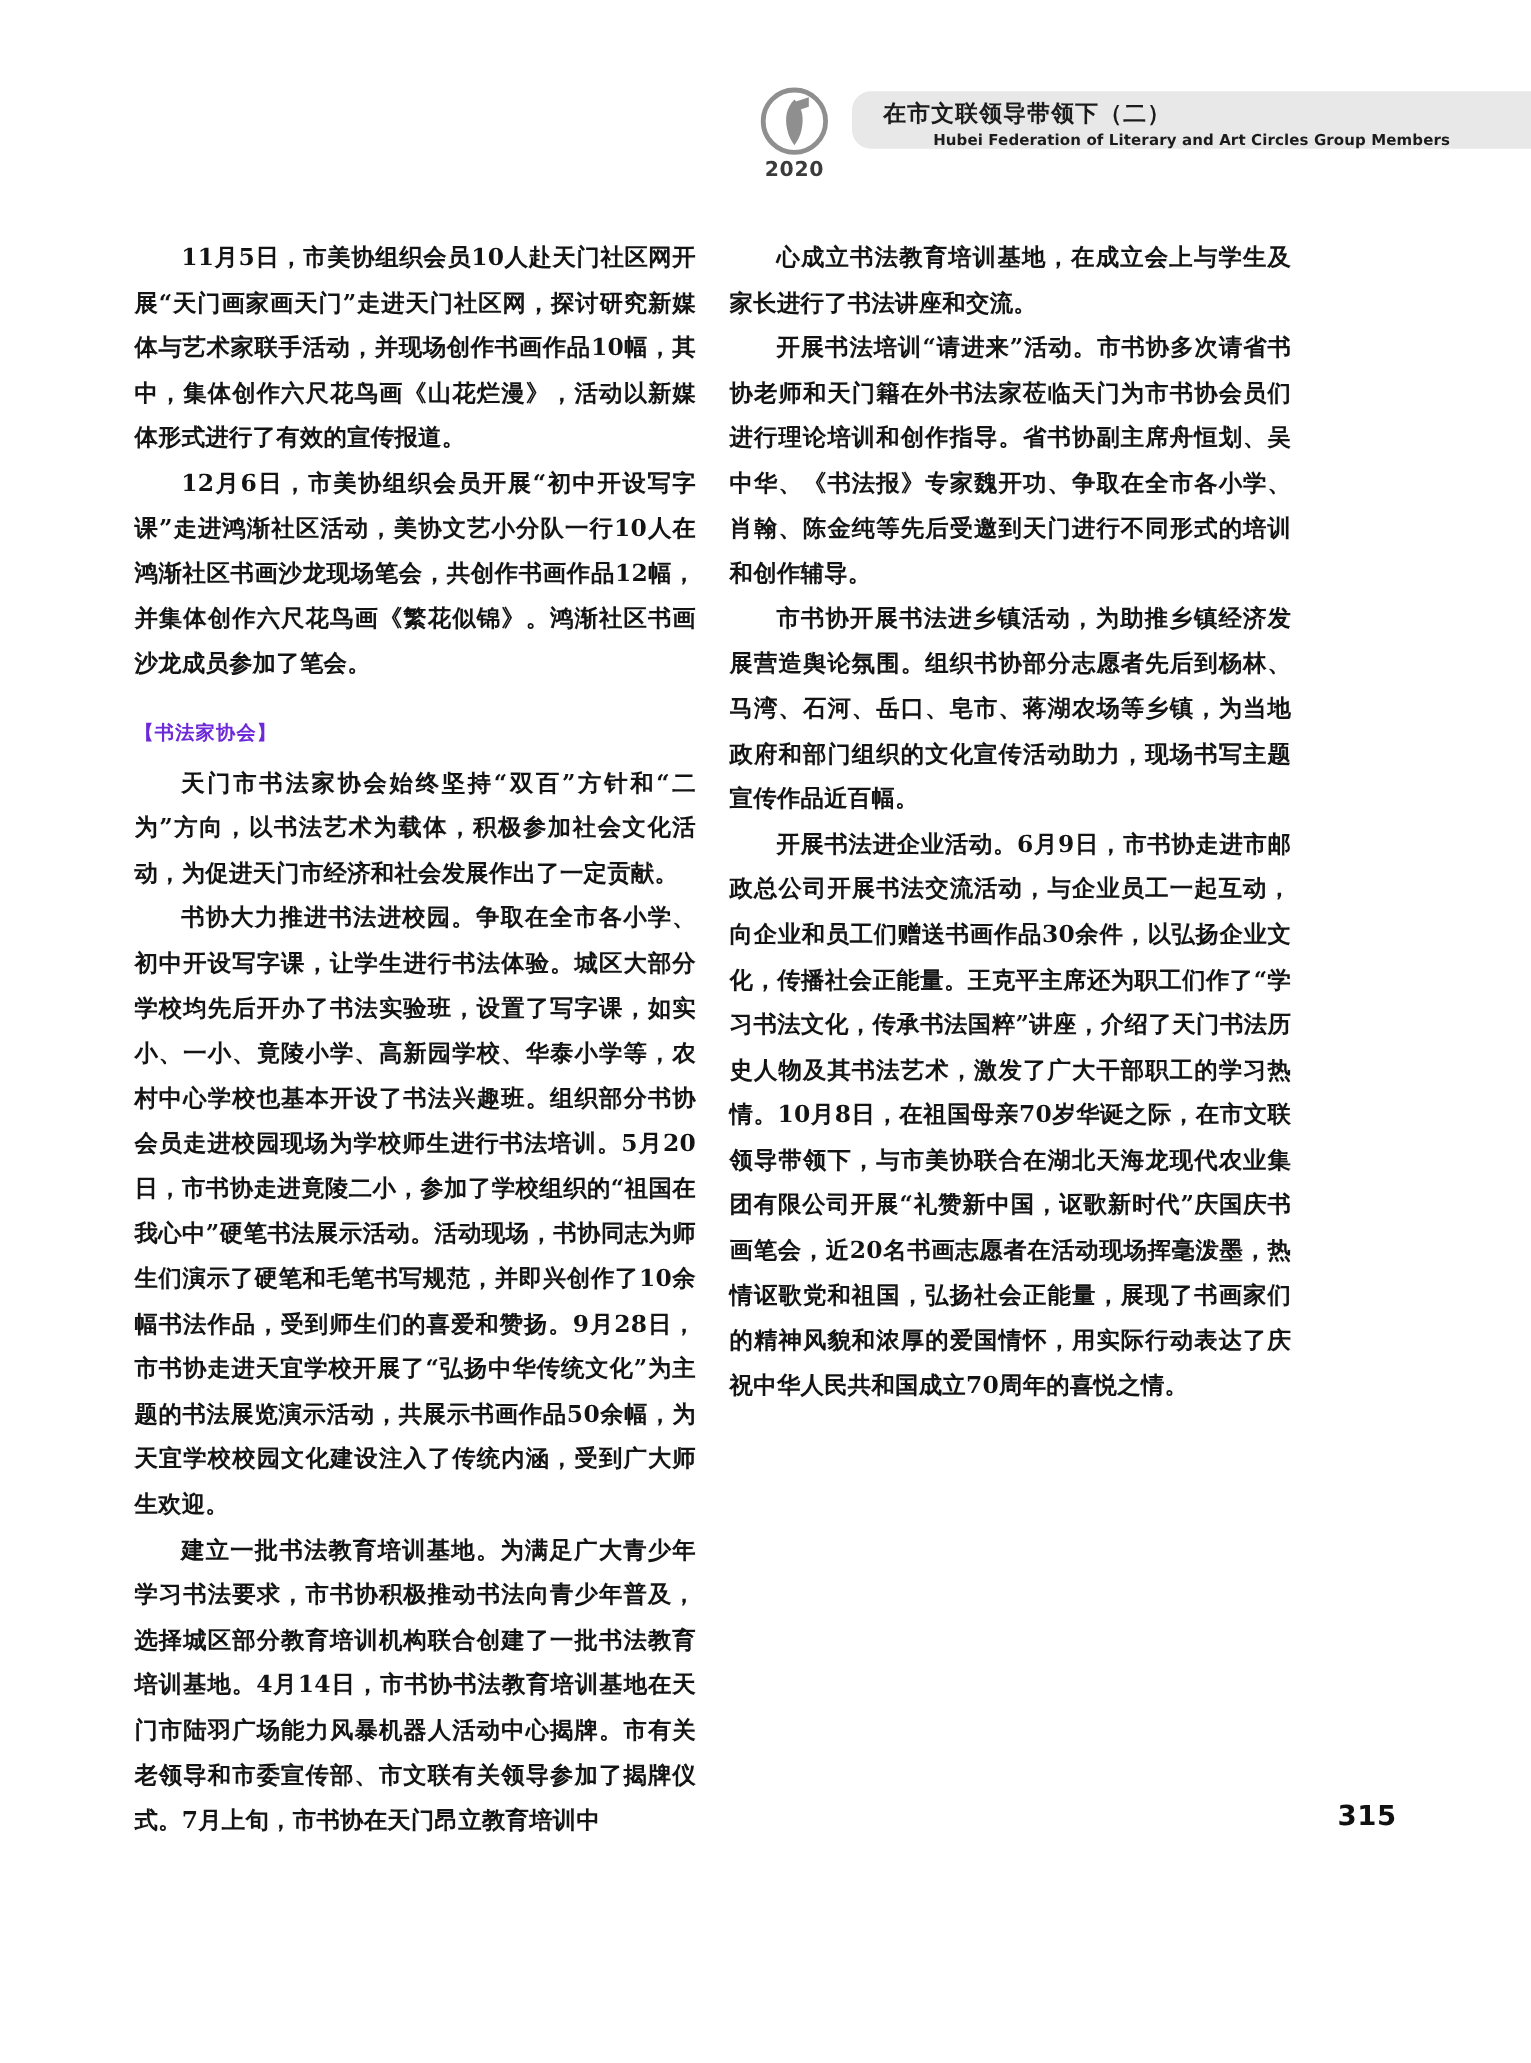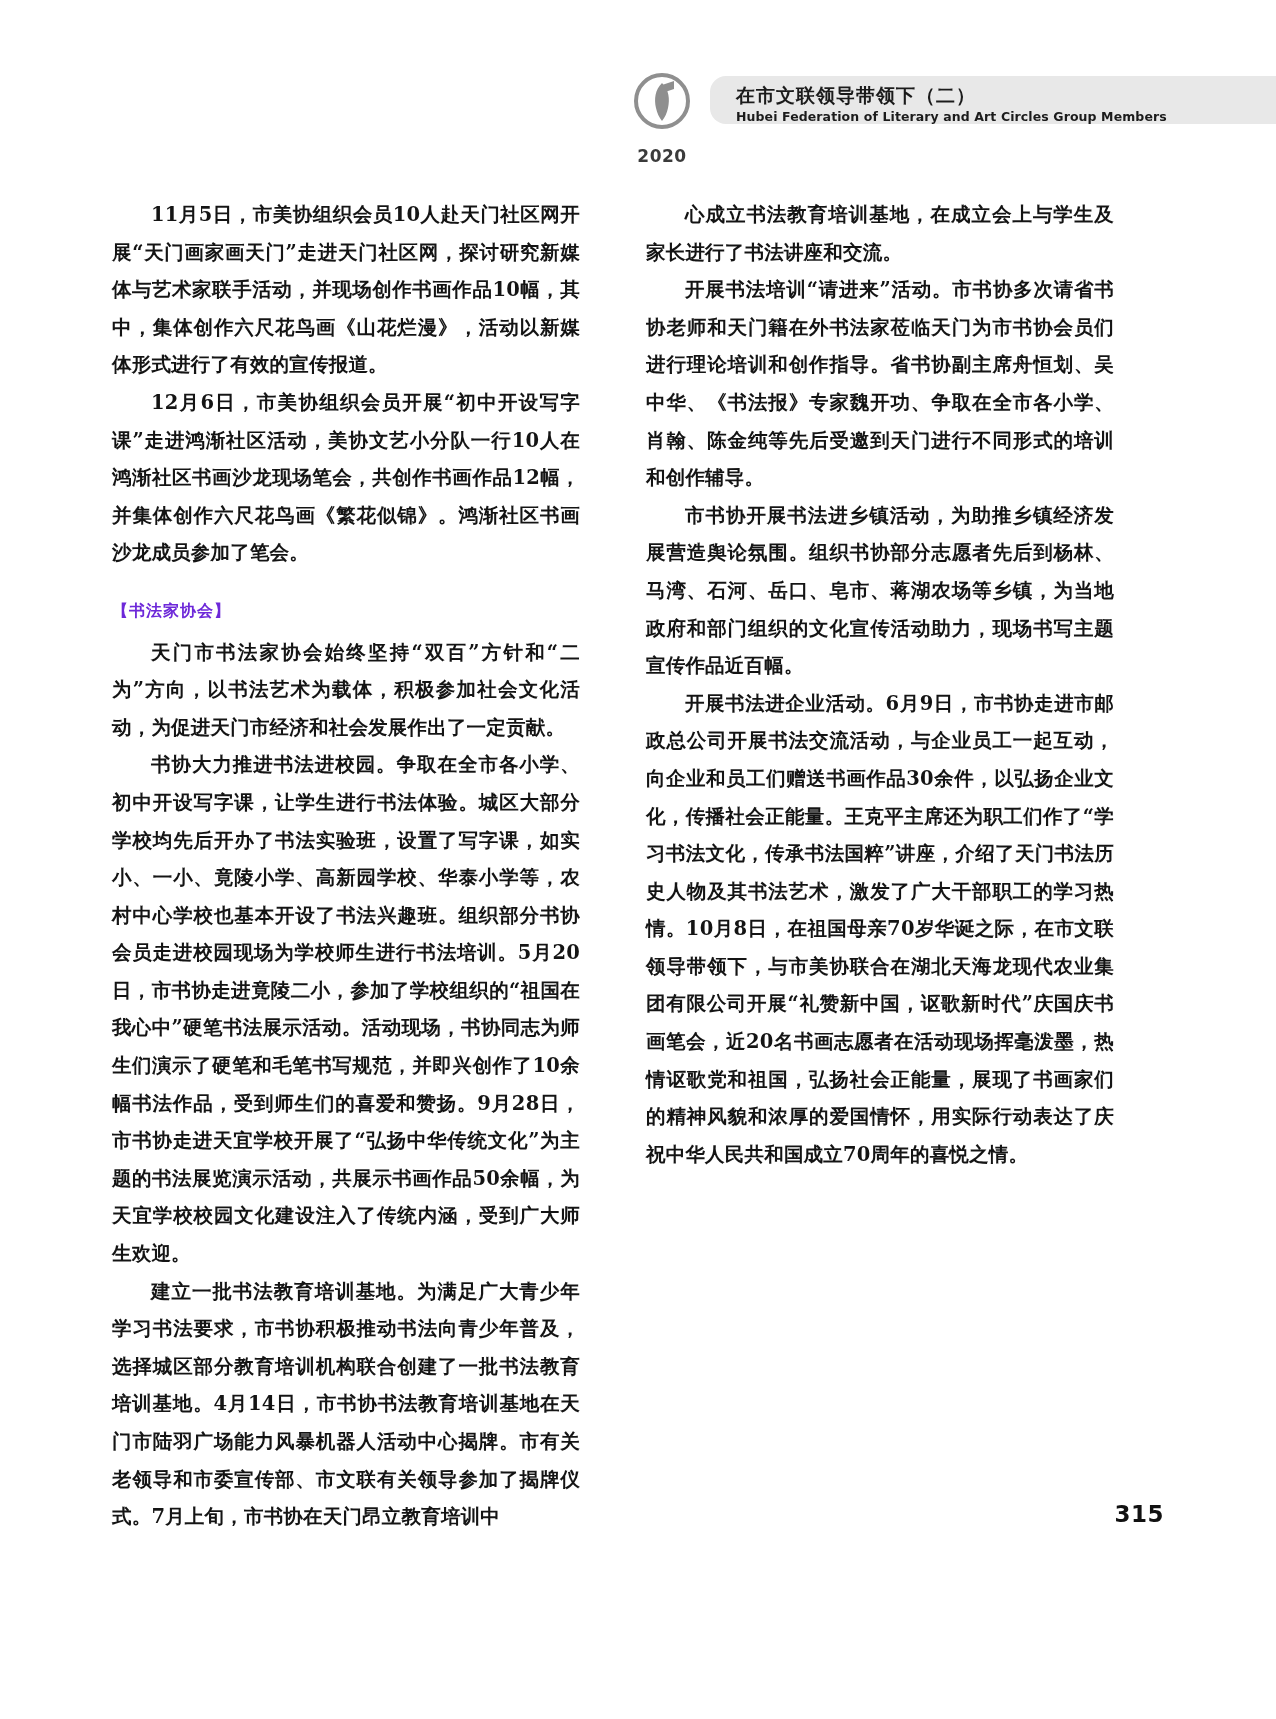--- a/index.html
+++ b/index.html
@@ -45,21 +45,21 @@
     align-items: center;
     padding-top: 4px;
   }
   .logo-mark {
     width: 58px;
     height: 58px;
     position: relative;
   }
   .logo-mark svg { display: block; }
   .logo-year {
-    margin-top: 16px;
+    margin-top: 2px;
     font-family: "DejaVu Sans", "Liberation Sans", sans-serif;
     font-weight: bold;
     font-size: 17px;
     letter-spacing: 0.5px;
     color: #3b3b3b;
   }
   .header-bar {
     margin-left: 6px;
     margin-top: 8px;
     background: #e8e8e8;
@@ -89,30 +89,31 @@
     white-space: nowrap;
   }
   .header-title-en {
     font-family: "DejaVu Sans", "Liberation Sans", sans-serif;
     font-weight: bold;
     font-size: 12.5px;
     letter-spacing: 0.1px;
     color: #1b1b1b;
     margin-top: 2px;
     white-space: nowrap;
+    text-align: center;
   }
 
   
   .columns {
     position: absolute;
     top: 196px;
     left: 112px;
     width: 1056px;
     display: flex;
-    gap: 66px;
+    gap: 28px;
   }
   .col {
     width: 468px;
   }
 
   .para {
     font-size: 19.5px;
     line-height: 37.6px;
     text-align: justify;
     text-justify: inter-ideograph;

